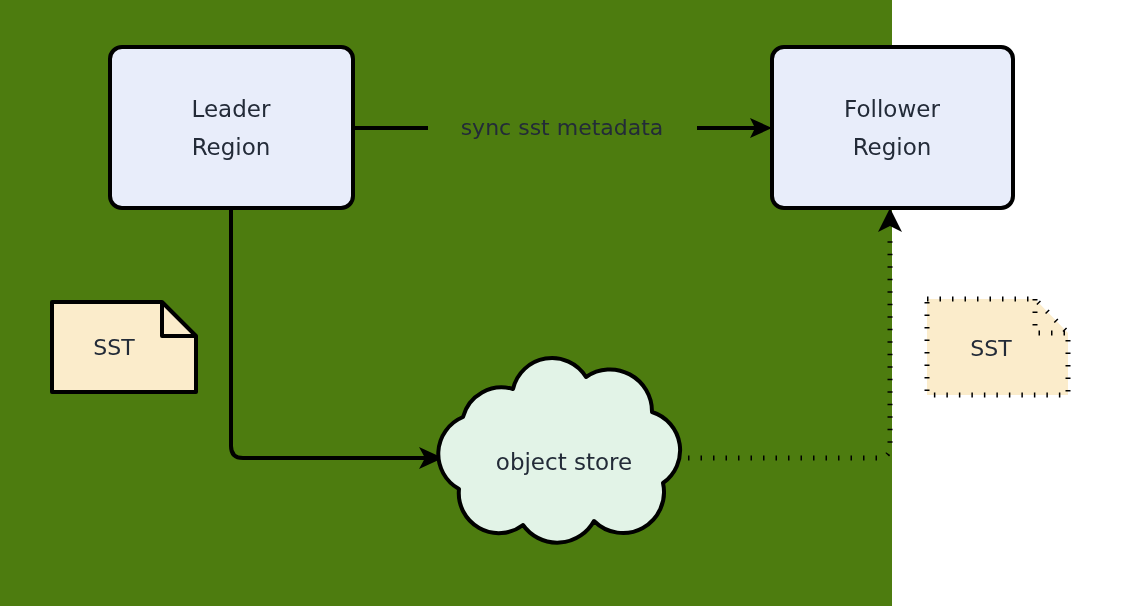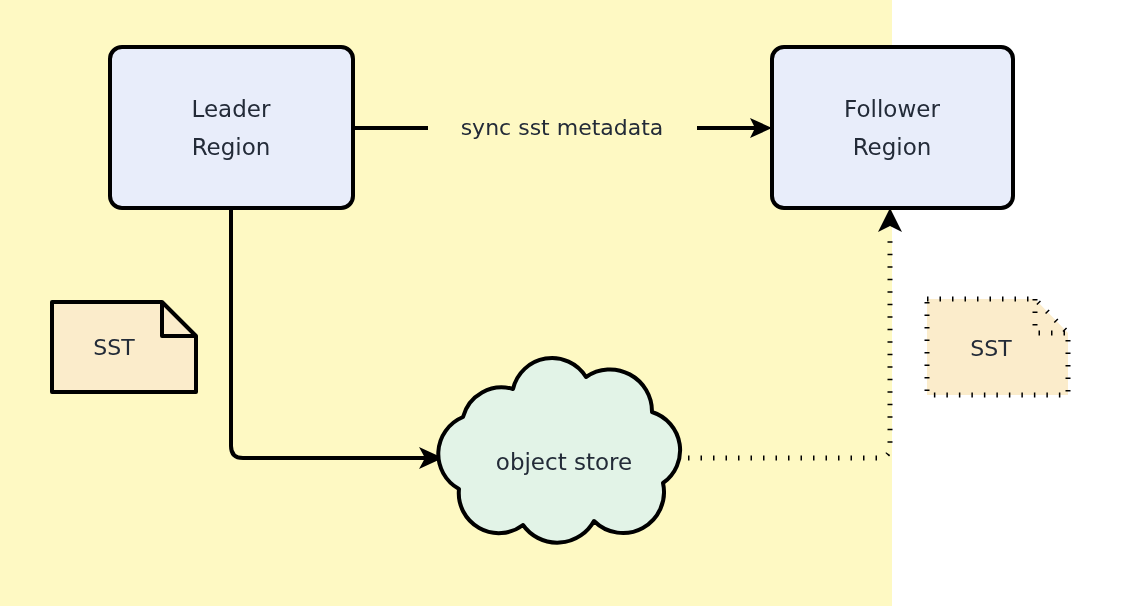--- a/index.html
+++ b/index.html
@@ -11,21 +11,21 @@
   body {
     width: 1124px;
     height: 606px;
     overflow: hidden;
     font-family: "DejaVu Sans", "Liberation Sans", sans-serif;
   }
   #diagram-root {
     position: relative;
     width: 892px;
     height: 606px;
-    background: #fef9c3;
+    background: #4d7c0f;
   }
   svg.diagram-canvas {
     display: block;
     width: 1124px;
     height: 606px;
   }
   .node-label {
     font-family: "DejaVu Sans", "Liberation Sans", sans-serif;
     font-size: 23px;
     fill: #232b38;

